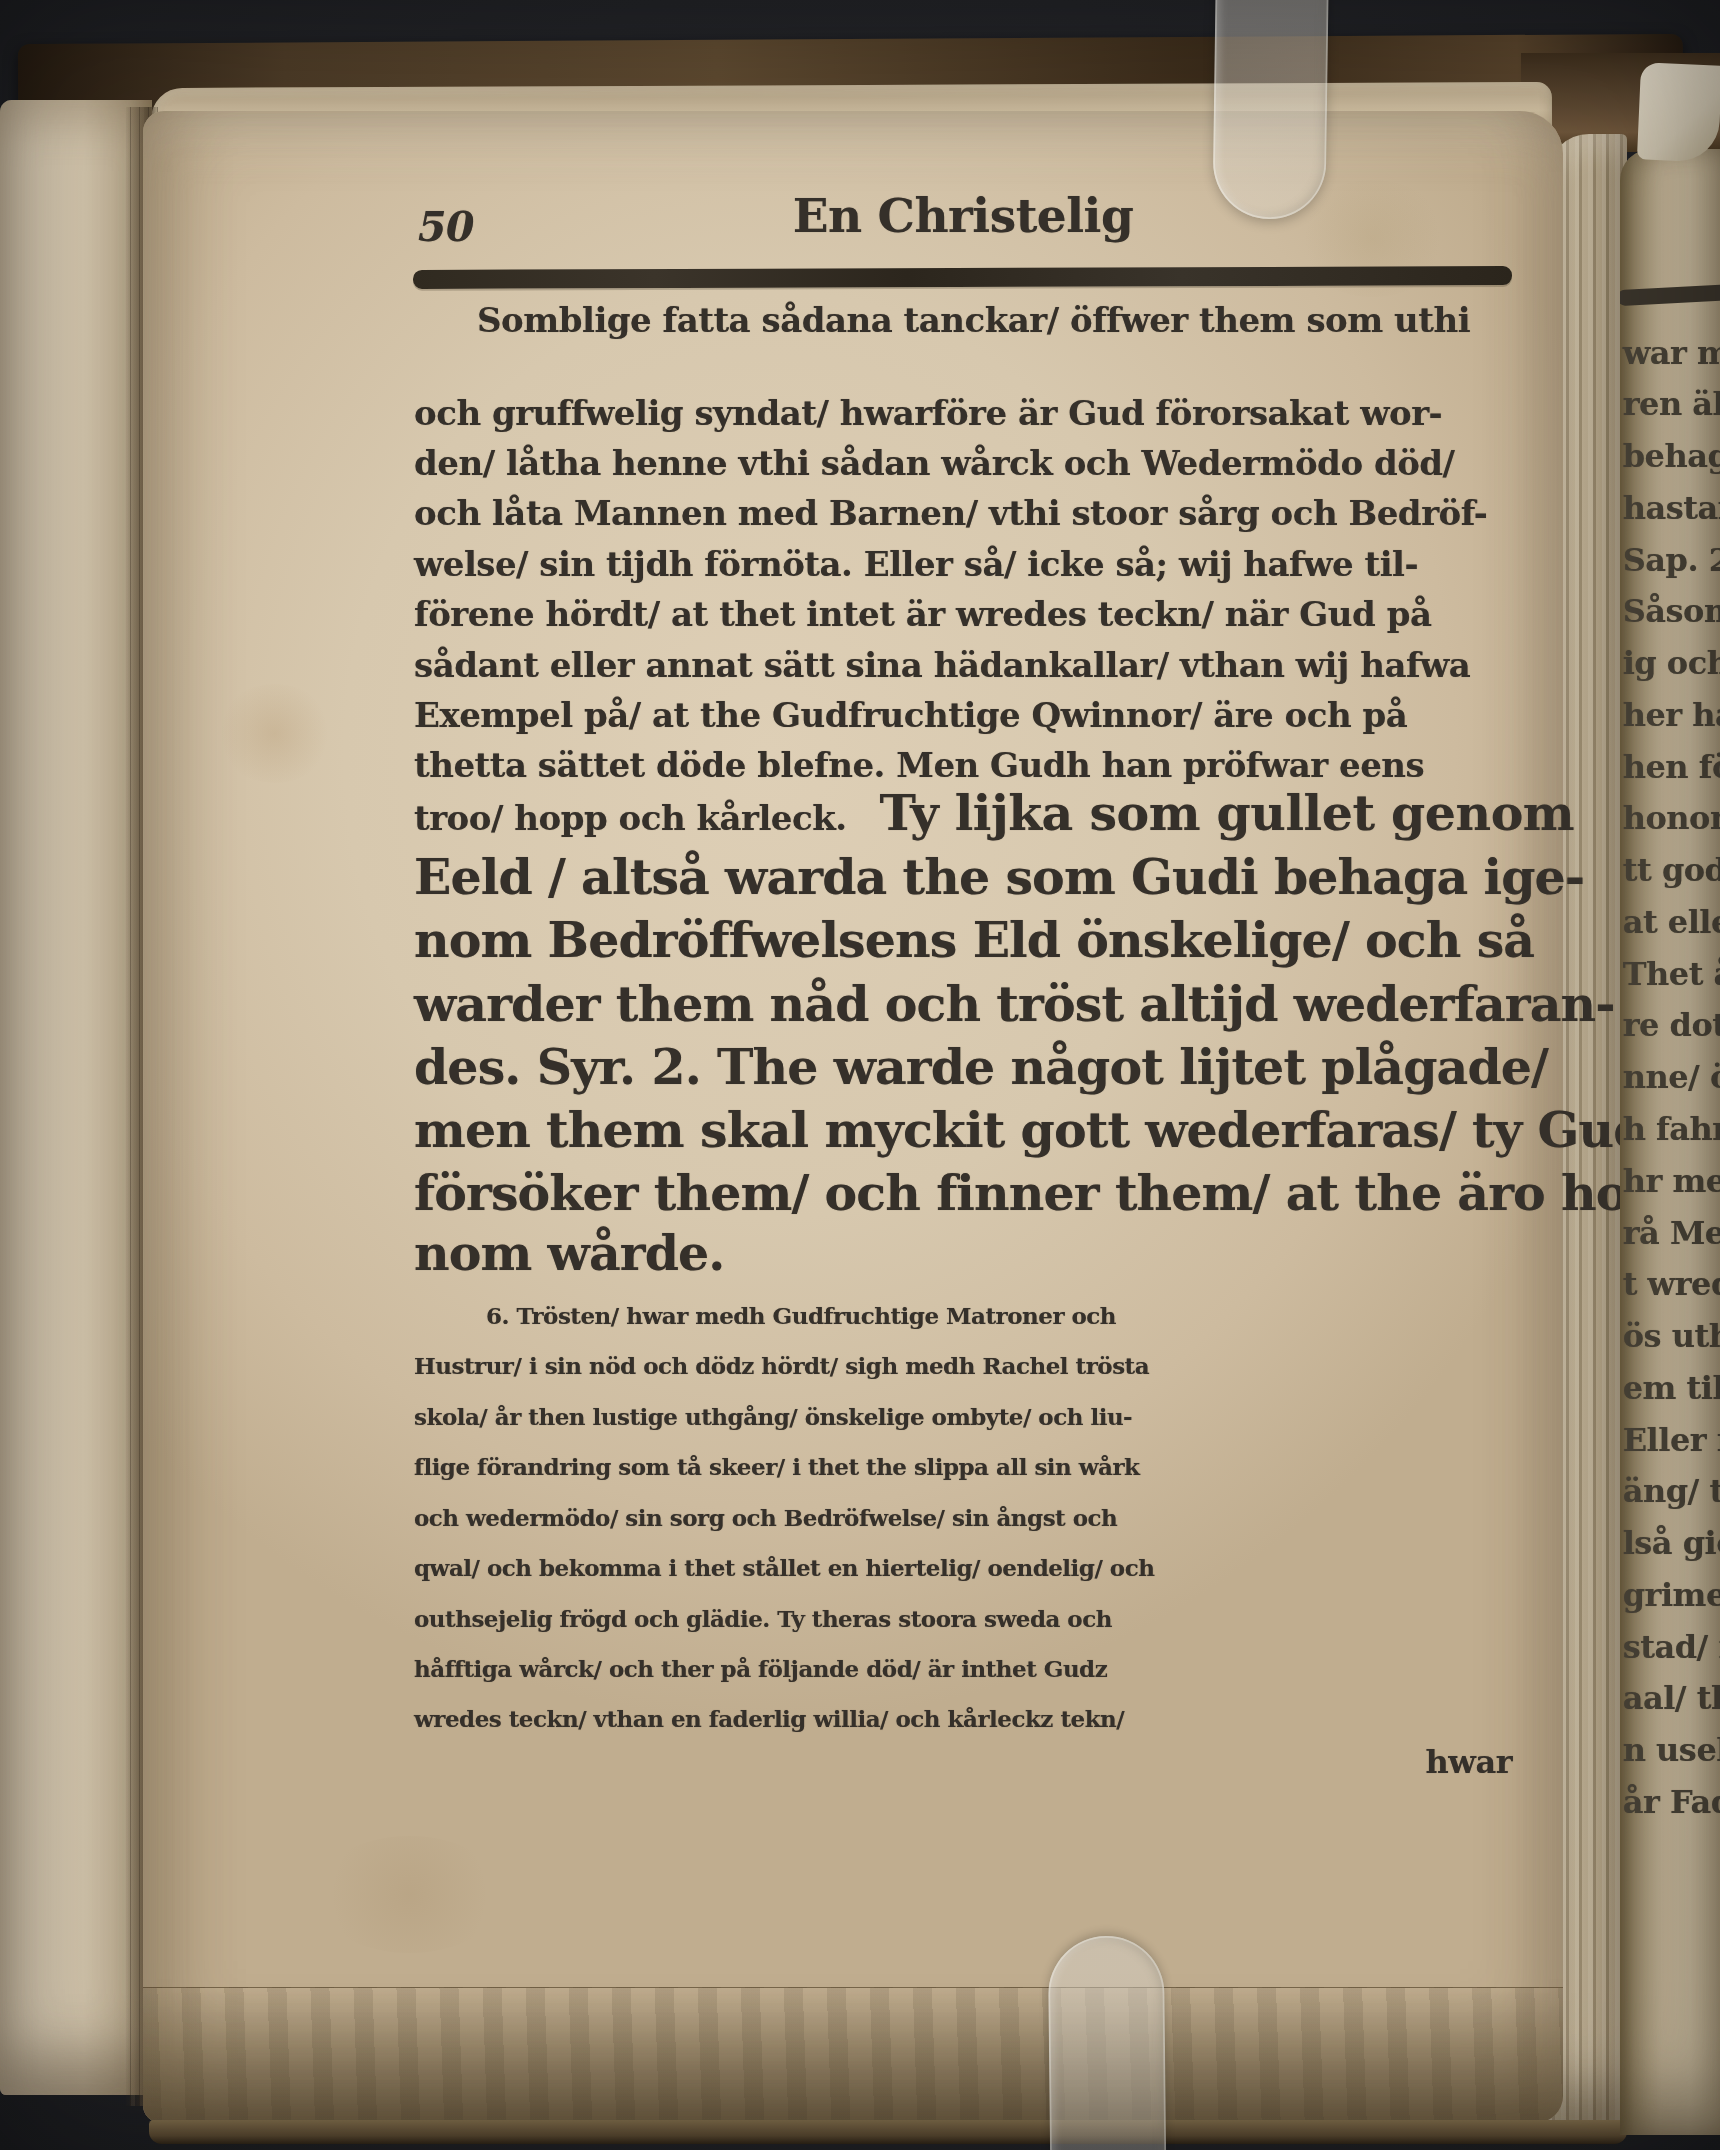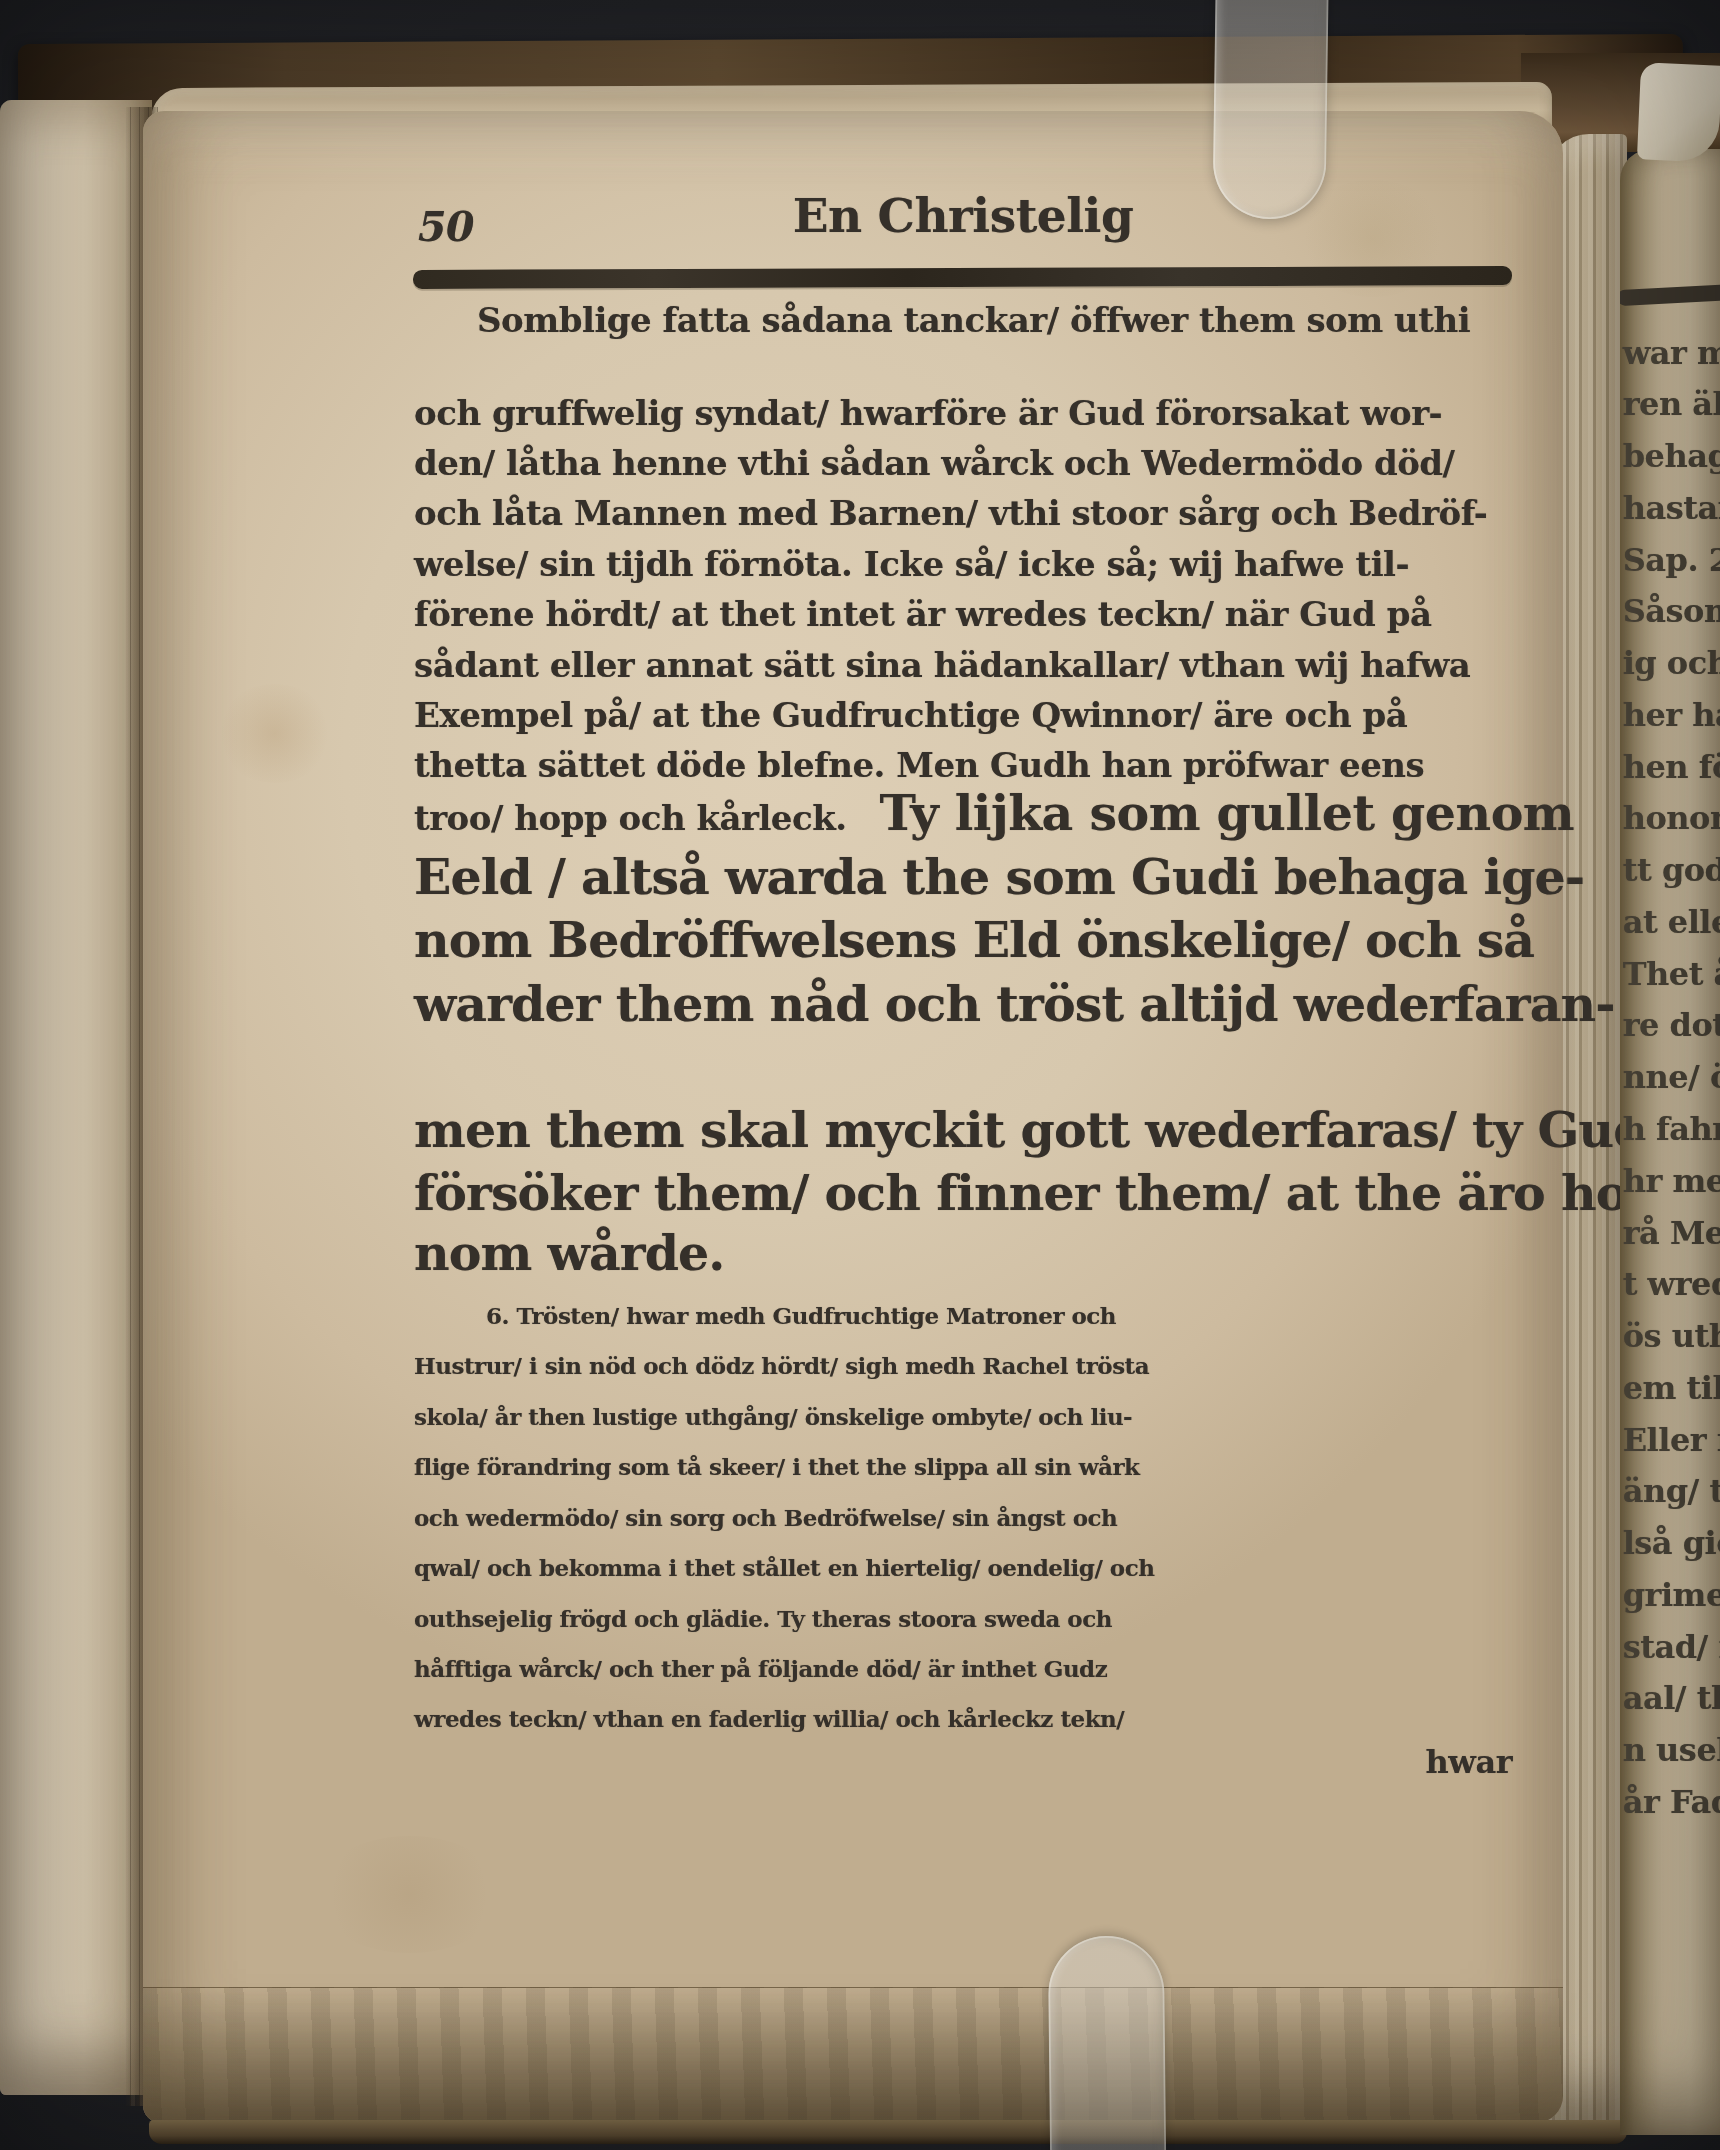--- a/index.html
+++ b/index.html
@@ -151,33 +151,34 @@
   <div class="abs block-bottom-edge"></div>
 
   <div class="abs ink page-number">50</div>
   <div class="abs ink running-header">En Christelig</div>
   <div class="abs header-rule"></div>
 
   <div class="abs ink bline indent1" style="top:292px">Somblige fatta sådana tanckar/ öffwer them som uthi</div>
   <div class="abs ink bline" style="top:393px">och gruffwelig syndat/ hwarföre är Gud förorsakat wor-</div>
   <div class="abs ink bline" style="top:443px">den/ låtha henne vthi sådan wårck och Wedermödo död/</div>
   <div class="abs ink bline" style="top:493px">och låta Mannen med Barnen/ vthi stoor sårg och Bedröf-</div>
-  <div class="abs ink bline" style="top:544px">welse/ sin tijdh förnöta.  Icke så/ icke så; wij hafwe til-</div>
+  <div class="abs ink bline" style="top:544px">welse/ sin tijdh förnöta.  Eller så/ icke så; wij hafwe til-</div>
   <div class="abs ink bline" style="top:645px">sådant eller annat sätt sina hädankallar/ vthan wij hafwa</div>
   <div class="abs ink bline" style="top:594px">förene hördt/ at thet intet är wredes teckn/ när Gud på</div>
   <div class="abs ink bline" style="top:695px">Exempel på/ at the Gudfruchtige Qwinnor/ äre och på</div>
   <div class="abs ink bline" style="top:745px">thetta sättet döde blefne.  Men Gudh han pröfwar eens</div>
 
   <div class="abs ink trans-line" style="top:784px">
     <span class="small-part">troo/ hopp och kårleck.</span><span class="large-part">Ty lijka som gullet genom</span>
   </div>
 
   <div class="abs ink eline" style="top:848px">Eeld / altså warda the som Gudi behaga ige-</div>
   <div class="abs ink eline" style="top:911px">nom Bedröffwelsens Eld önskelige/ och så</div>
   <div class="abs ink eline" style="top:975px">warder them nåd och tröst altijd wederfaran-</div>
+  <div class="abs ink eline" style="top:1038px">des. Syr. 2.  The warde något lijtet plågade/</div>
   <div class="abs ink eline" style="top:1101px">men them skal myckit gott wederfaras/ ty Gud</div>
   <div class="abs ink eline" style="top:1164px">försöker them/ och finner them/ at the äro ho-</div>
   <div class="abs ink eline" style="top:1224px">nom wårde.</div>
 
   <div class="abs ink p6line indent6" style="top:1290px">6. Trösten/ hwar medh Gudfruchtige Matroner och</div>
   <div class="abs ink p6line" style="top:1340px">Hustrur/ i sin nöd och dödz hördt/ sigh medh Rachel trösta</div>
   <div class="abs ink p6line" style="top:1391px">skola/ år then lustige uthgång/ önskelige ombyte/ och liu-</div>
   <div class="abs ink p6line" style="top:1441px">flige förandring som tå skeer/ i thet the slippa all sin wårk</div>
   <div class="abs ink p6line" style="top:1492px">och wedermödo/ sin sorg och Bedröfwelse/ sin ångst och</div>
   <div class="abs ink p6line" style="top:1542px">qwal/ och bekomma i thet stållet en hiertelig/ oendelig/ och</div>

